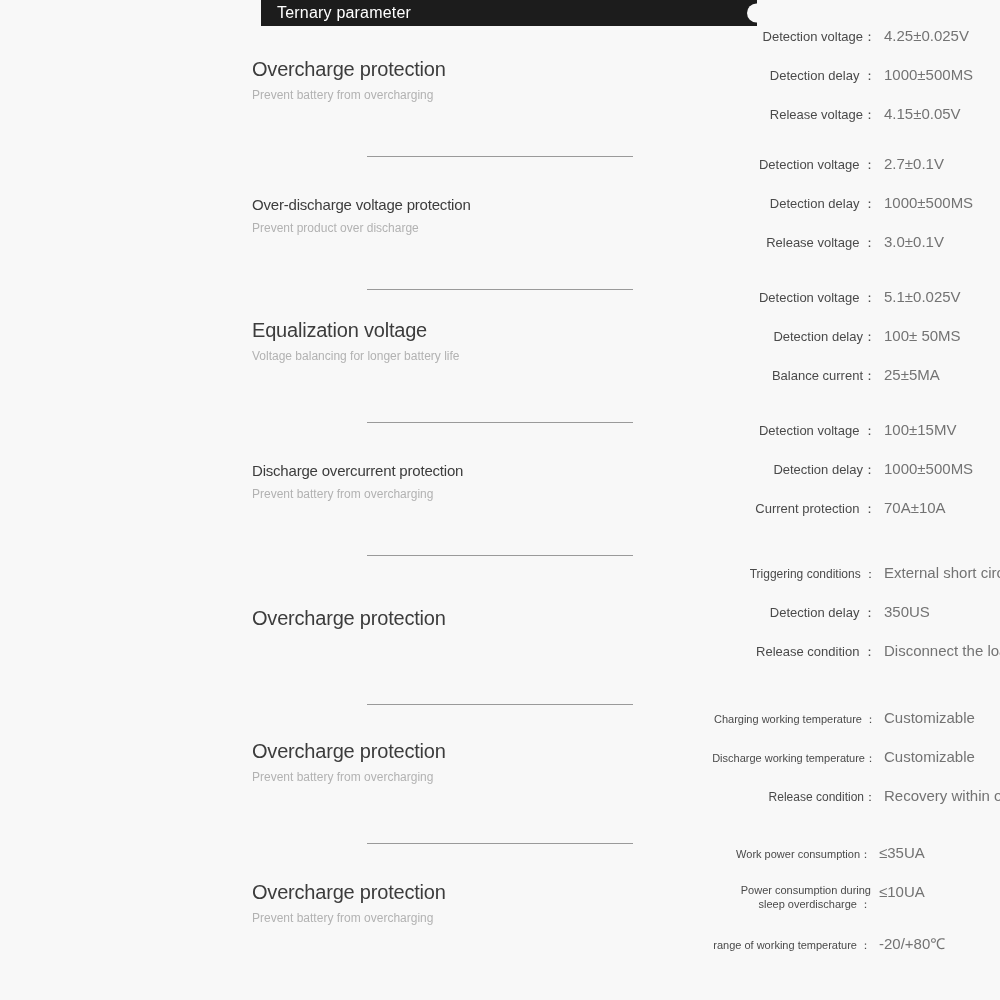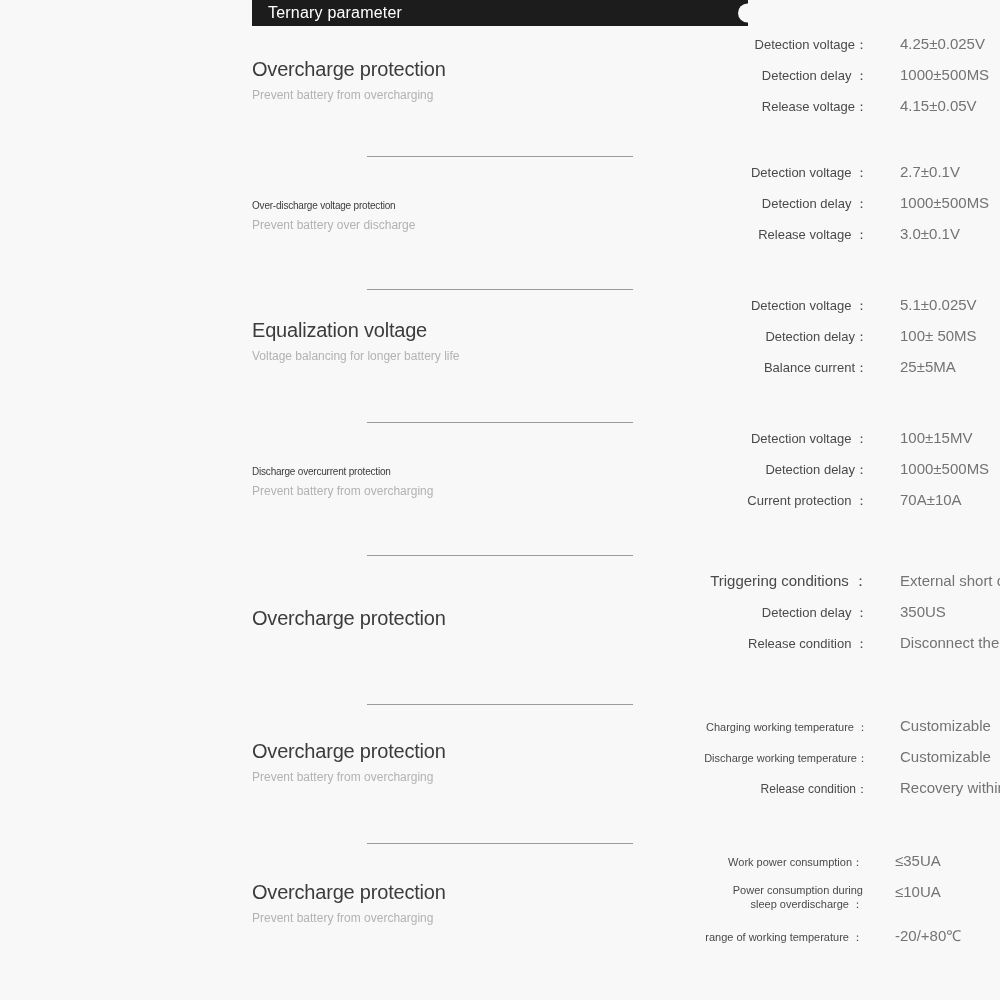--- a/index.html
+++ b/index.html
@@ -11,21 +11,21 @@
     height: 1000px;
     background: #f8f8f8;
     font-family: "Liberation Sans", sans-serif;
     overflow: hidden;
     position: relative;
   }
 
   
   .header-bar {
     position: absolute;
-    left: 252px;
+    left: 261px;
     top: 0;
     width: 496px;
     height: 26px;
     background: #1c1c1c;
     overflow: hidden;
   }
   .header-title {
     position: absolute;
     left: 16px;
     top: 50%;
@@ -71,38 +71,37 @@
     box-sizing: border-box;
   }
   .sec-title {
     color: #3c3c3c;
     font-weight: normal;
     font-size: 20px;
     line-height: 1.25;
     letter-spacing: -0.2px;
   }
   .sec-title.small {
-    font-size: 10px;
+    font-size: 15px;
     margin-top: 16px;
   }
   .sec-sub {
     color: #b2b2b2;
     font-size: 12px;
     line-height: 1.45;
     margin-top: 5px;
   }
   .sec-rows {
     flex: 1 1 auto;
   }
   .row {
     display: flex;
     align-items: baseline;
-    margin: 0;
+    margin: 8px;
     height: 31px;
-    gap: 24px;
   }
   .row-label {
     text-align: right;
     color: #4a4a4a;
     font-size: 13px;
     white-space: pre-line;
     line-height: 1.25;
   }
   .row-value {
     color: #737373;
@@ -173,21 +172,21 @@
         <div class="row-value">4.15±0.05V</div>
       </div>
     </div>
   </div>
   <div class="divider d1"></div>
 
   <div class="section s2">
     <div class="sec-left"></div>
     <div class="sec-title-col">
       <div class="sec-title small">Over-discharge voltage protection</div>
-      <div class="sec-sub">Prevent battery over discharge</div>
+      <div class="sec-sub">Prevent product over discharge</div>
     </div>
     <div class="sec-rows">
       <div class="row">
         <div class="row-label lab-w">Detection voltage ：</div>
         <div class="row-value">2.7±0.1V</div>
       </div>
       <div class="row">
         <div class="row-label lab-w">Detection delay ：</div>
         <div class="row-value">1000±500MS</div>
       </div>
@@ -245,21 +244,21 @@
   </div>
   <div class="divider d4"></div>
 
   <div class="section s5">
     <div class="sec-left"></div>
     <div class="sec-title-col">
       <div class="sec-title">Overcharge protection</div>
     </div>
     <div class="sec-rows">
       <div class="row">
-        <div class="row-label lab-w" style="font-size:15px">Triggering conditions ：</div>
+        <div class="row-label lab-w" style="font-size:12px">Triggering conditions ：</div>
         <div class="row-value">External short circuit</div>
       </div>
       <div class="row">
         <div class="row-label lab-w">Detection delay ：</div>
         <div class="row-value">350US</div>
       </div>
       <div class="row">
         <div class="row-label lab-w">Release condition ：</div>
         <div class="row-value">Disconnect the load</div>
       </div>

